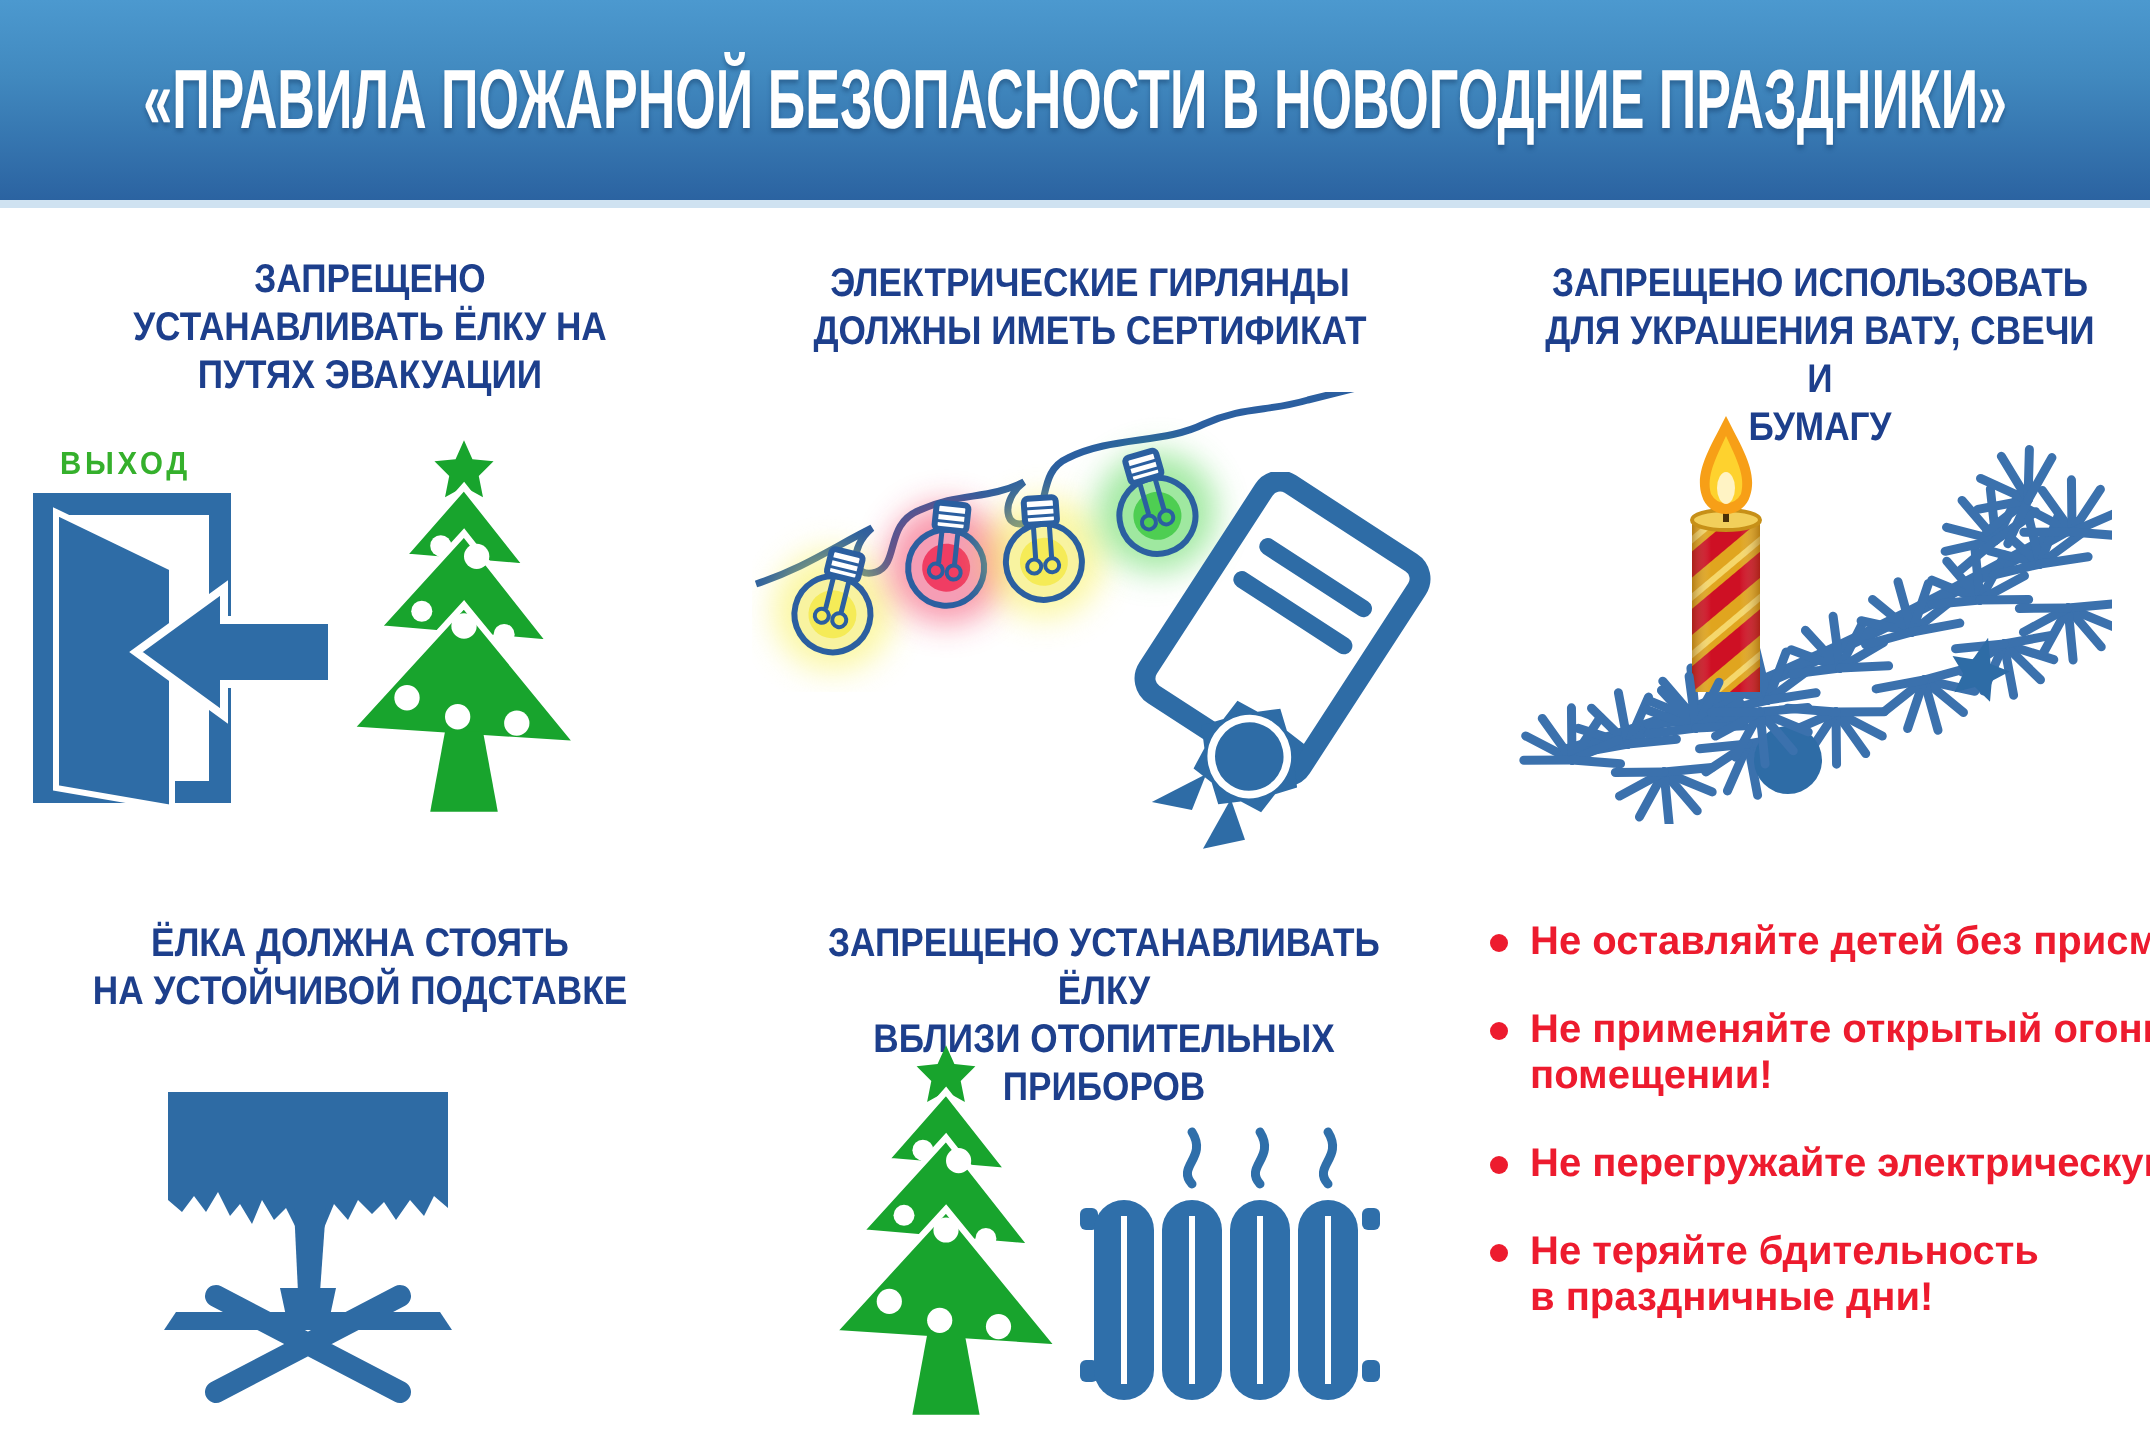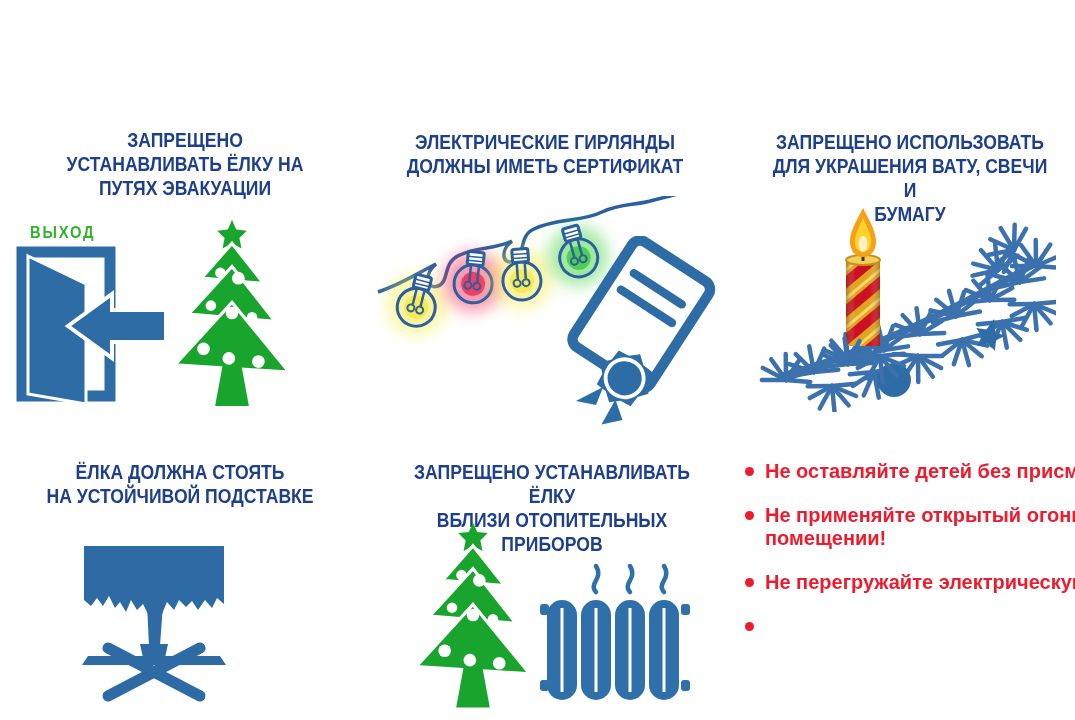--- a/index.html
+++ b/index.html
@@ -42,20 +42,23 @@
     display:flex;gap:11px;margin-bottom:21px;color:#ed1b2e;font-weight:700;
     font-size:20px;line-height:23px;white-space:pre;
   }
   .warn-bullet{width:9px;height:9px;border-radius:50%;background:#ed1b2e;margin-top:7px;flex:none;}
 </style>
 </head>
 <body>
 
 <div class="poster">
 
+  <div class="banner">
+    <div class="title">«ПРАВИЛА ПОЖАРНОЙ БЕЗОПАСНОСТИ В НОВОГОДНИЕ ПРАЗДНИКИ»</div>
+  </div>
 
   <div class="caption cap1">ЗАПРЕЩЕНО
 УСТАНАВЛИВАТЬ ЁЛКУ НА
 ПУТЯХ ЭВАКУАЦИИ</div>
   <div class="caption cap2">ЭЛЕКТРИЧЕСКИЕ ГИРЛЯНДЫ
 ДОЛЖНЫ ИМЕТЬ СЕРТИФИКАТ</div>
   <div class="caption cap3">ЗАПРЕЩЕНО ИСПОЛЬЗОВАТЬ
 ДЛЯ УКРАШЕНИЯ ВАТУ, СВЕЧИ И
 БУМАГУ</div>
   <div class="caption cap4">ЁЛКА ДОЛЖНА СТОЯТЬ
@@ -267,16 +270,18 @@
       <span class="warn-bullet"></span>
       <span>Не применяйте открытый огонь в
 помещении!</span>
     </li>
     <li class="warn-item">
       <span class="warn-bullet"></span>
       <span>Не перегружайте электрическую сеть!</span>
     </li>
     <li class="warn-item">
       <span class="warn-bullet"></span>
+      <span>Не теряйте бдительность
+в праздничные дни!</span>
     </li>
   </ul>
 
 </div>
 
 </body></html>

